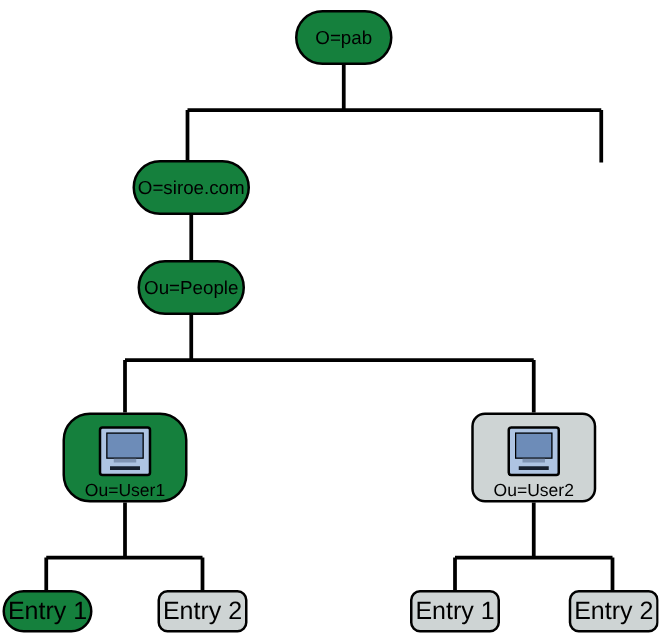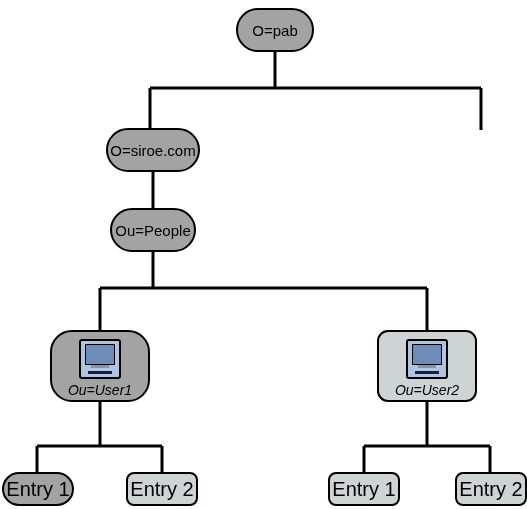--- a/index.html
+++ b/index.html
@@ -31,29 +31,28 @@
     border-radius: 9px;
     display: flex;
     align-items: center;
     justify-content: center;
     color: #000000;
     font-size: 15px;
     line-height: 1;
     white-space: nowrap;
     z-index: 5;
   }
-  .node.green { background: #a3a3a3; border-radius: 22px; }
+  .node.green { background: #15803d; border-radius: 22px; }
   .node.gray  { background: #ced4d4; }
 
   .node-user {
     flex-direction: column;
-    justify-content: flex-start;
+    justify-content: center;
     padding-top: 7px;
     border-radius: 11px;
-    font-style: italic;
   }
   .node-user .user-label {
     margin-top: 4px;
     font-size: 14px;
   }
   .entry-node {
     font-size: 20px;
     border-radius: 8px;
   }
 

